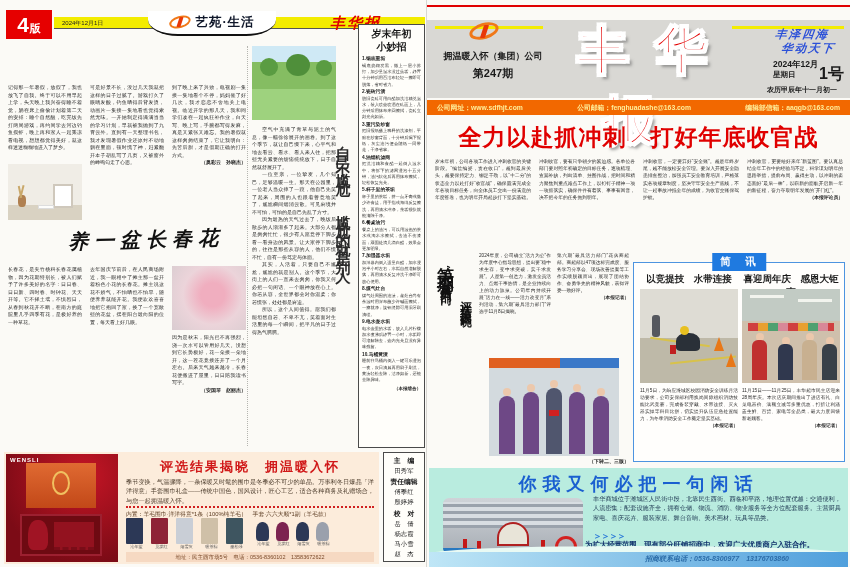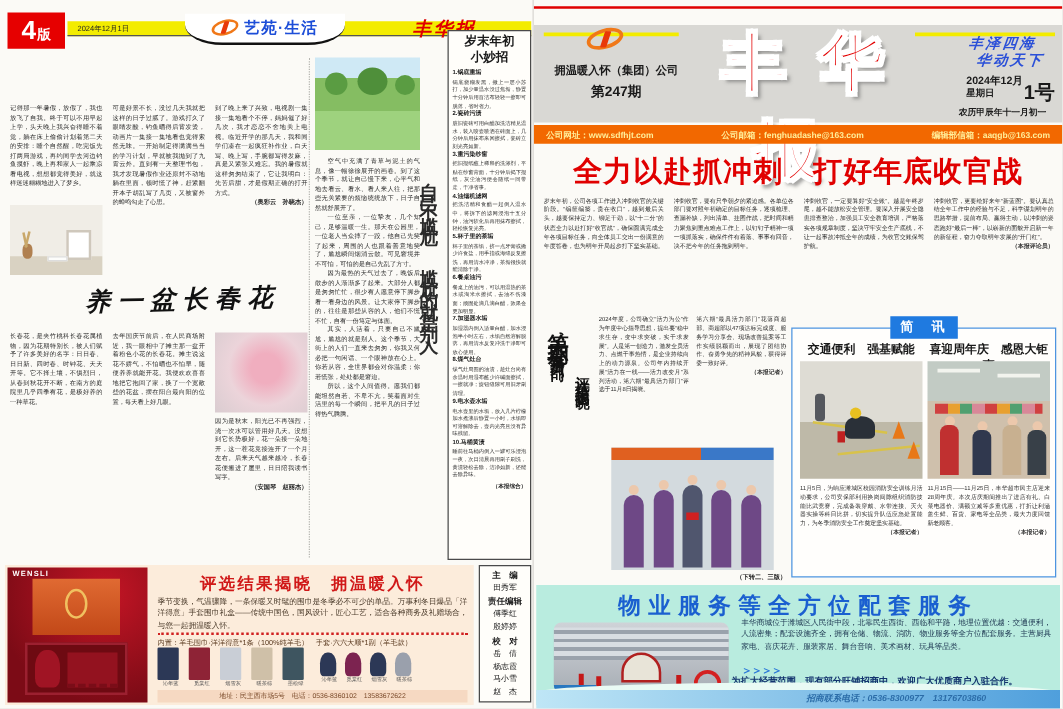--- a/index.html
+++ b/index.html
@@ -42,21 +42,21 @@
     <span style="font-size:21px;font-weight:900;line-height:29px;">4</span>
     <span style="font-size:11px;font-weight:bold;">版</span>
   </div>
   <div class="abs" style="left:54px;top:17px;width:371px;height:12px;background:#f3ec00;border-bottom:1px solid #555;"></div>
   <div class="abs" style="left:62px;top:19px;font-size:6px;color:#222;">2024年12月1日</div>
   <div class="abs" style="left:148px;top:11px;width:128px;height:25px;background:#fff;border-bottom:2px solid #111;border-radius:0 0 30px 30px / 0 0 16px 16px;display:flex;align-items:center;justify-content:center;gap:4px;">
     <span class="logo">
         <i class="ring"></i>
         <i class="bar"></i>
       </span>
-    <span style="color:#1d4ed8;font-weight:bold;font-size:12.5px;letter-spacing:1px;">艺苑·生活</span>
+    <span style="color:#0f172a;font-weight:bold;font-size:12.5px;letter-spacing:1px;">艺苑·生活</span>
   </div>
   <div class="abs serif" style="left:330px;top:14px;color:#e00000;font-size:15px;font-weight:bold;font-style:italic;letter-spacing:2px;">丰华报</div>
 
   <div class="abs t jt" style="left:8px;top:84px;width:74px;height:76px;font-size:5px;">记得那一年暑假，放假了，我也放飞了自我。终于可以不用早起上学，头天晚上我兴奋得睡不着觉，躺在床上偷偷计划着第二天的安排：睡个自然醒，吃完饭先打两局游戏，再约同学去河边钓鱼摸虾，晚上再和家人一起乘凉看电视，想想都觉得美好，就这样迷迷糊糊地进入了梦乡。</div>
   <div class="ph" style="left:8px;top:164px;width:74px;height:56px;background:#f0ede6;">
     <i class="abs" style="left:0;bottom:0;width:74px;height:15px;background:#d9d2c2;"></i>
     <i class="abs" style="left:10px;bottom:13px;width:8px;height:12px;background:#b08050;border-radius:40%;"></i>
     <i class="abs" style="left:13px;bottom:22px;width:1.5px;height:13px;background:#c9a86a;transform:rotate(14deg);"></i>
     <i class="abs" style="left:11px;bottom:22px;width:1.5px;height:12px;background:#c9a86a;transform:rotate(-12deg);"></i>
     <i class="abs" style="right:9px;bottom:12px;width:20px;height:24px;background:#fff;border:2px solid #cfc8bc;"></i>
@@ -247,21 +247,21 @@
       <i class="fig" style="left:80px;top:34px;width:16px;height:62px;background:#6e4886;border-radius:8px 8px 0 0;"></i>
     <i class="fig head" style="left:108px;top:30px;"></i>
       <i class="fig" style="left:104px;top:38px;width:16px;height:58px;background:#6e4886;border-radius:8px 8px 0 0;"></i>
     <i class="fig" style="left:60px;top:52px;width:10px;height:6px;background:#d02020;"></i>
   </div>
   <div class="abs" style="left:104px;top:458px;width:98px;text-align:right;font-size:5px;font-weight:bold;">（下转二、三版）</div>
 
   
   <div class="abs" style="left:206px;top:262px;width:212px;height:200px;border:1px solid #4d94e0;background:#fffefc;">
     <div class="abs" style="left:50%;top:-10px;transform:translateX(-50%);background:#1f7ae0;color:#fff;font-weight:bold;font-size:10.5px;padding:2px 8px;letter-spacing:2px;">简　讯</div>
-    <div class="abs" style="left:6px;top:10px;width:98px;text-align:center;font-size:9.5px;font-weight:900;">交通便利　强基赋能</div>
+    <div class="abs" style="left:6px;top:10px;width:98px;text-align:center;font-size:9.5px;font-weight:900;">以竞提技　水带连接</div>
     <div class="ph" style="left:6px;top:26px;width:98px;height:94px;background:linear-gradient(#dedcd4 0 52%,#beb9a8 52% 100%);">
       <i class="abs" style="left:10px;top:52px;width:60px;height:2px;background:#d8c24a;transform:rotate(8deg);"></i>
       <i class="abs" style="left:30px;top:70px;width:66px;height:2px;background:#d8c24a;transform:rotate(-6deg);"></i>
       <i class="cone" style="left:74px;top:48px;"></i>
       <i class="cone" style="left:86px;top:64px;"></i>
       <i class="abs" style="left:36px;top:44px;width:24px;height:18px;background:#2a3038;border-radius:45% 45% 20% 20%;"></i>
       <i class="abs" style="left:40px;top:37px;width:9px;height:9px;background:#e8c020;border-radius:50%;"></i>
       <i class="abs" style="left:30px;top:56px;width:6px;height:9px;background:#c02020;"></i>
       <i class="abs" style="left:12px;top:26px;width:8px;height:22px;background:#55585e;border-radius:3px;"></i>
     </div>
@@ -284,21 +284,21 @@
         <i class="fig" style="left:80px;top:55px;width:15px;height:36px;background:#384048;border-radius:6px 6px 0 0;"></i>
     </div>
     <div class="abs t jt" style="left:108px;top:124px;width:98px;height:66px;font-size:4.7px;">
       <span>11月15日——11月25日，丰华超市民主店迎来28周年庆。本次店庆期间推出了进店有礼、白菜电器价、满额立减等多重优惠，打折让利涵盖生鲜、百货、家电等全品类，最大力度回馈新老顾客。</span>
       <span class="byl" style="font-size:4.7px;">（本报记者）</span>
     </div>
   </div>
 
   
   <div class="abs" style="left:2px;top:468px;width:419px;height:96px;background:#b9ecdf;">
-    <div class="abs" style="left:0;top:4px;width:419px;text-align:center;color:#1a5fd0;font-weight:900;font-size:18px;letter-spacing:6px;">物业服务等全方位配套服务</div>
+    <div class="abs" style="left:0;top:4px;width:419px;text-align:center;color:#1a5fd0;font-weight:900;font-size:18px;letter-spacing:6px;">你我又何必把一句闲话</div>
     <div class="ph" style="left:14px;top:30px;width:140px;height:56px;border-radius:6px;background:linear-gradient(#cfd3d8,#a8aeb5);">
       <i class="abs" style="left:0;top:4px;width:140px;height:26px;background:repeating-linear-gradient(0deg,#9aa2ac 0 3px,#d8dde2 3px 7px);"></i>
       <i class="abs" style="left:54px;top:24px;width:32px;height:24px;background:#e8e4d8;border:2px solid #b02020;border-radius:16px 16px 0 0;"></i>
       <i class="abs" style="left:20px;bottom:0;width:4px;height:15px;background:#c41818;"></i>
       <i class="abs" style="left:34px;bottom:0;width:4px;height:13px;background:#c41818;"></i>
       <i class="abs" style="left:98px;bottom:0;width:4px;height:14px;background:#c41818;"></i>
       <i class="abs" style="left:112px;bottom:0;width:22px;height:18px;border:3px solid #d42020;border-bottom:0;border-radius:12px 12px 0 0;"></i>
       <i class="abs" style="left:0;bottom:0;width:34px;height:6px;background:#2878c0;"></i>
     </div>
     <div class="abs t jt" style="left:164px;top:26px;width:248px;height:36px;font-size:6.2px;color:#1c3550;">丰华商城位于潍城区人民街中段，北靠民生西街、西临和平路，地理位置优越：交通便利，人流密集；配套设施齐全，拥有仓储、物流、消防、物业服务等全方位配套服务。主营厨具家电、喜庆花卉、服装家居、舞台音响、美术画材、玩具等品类。</div>

